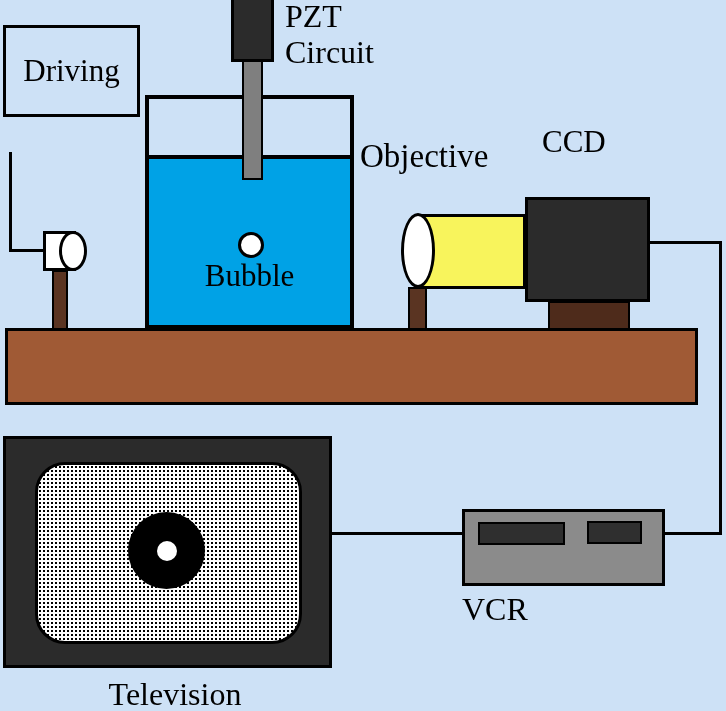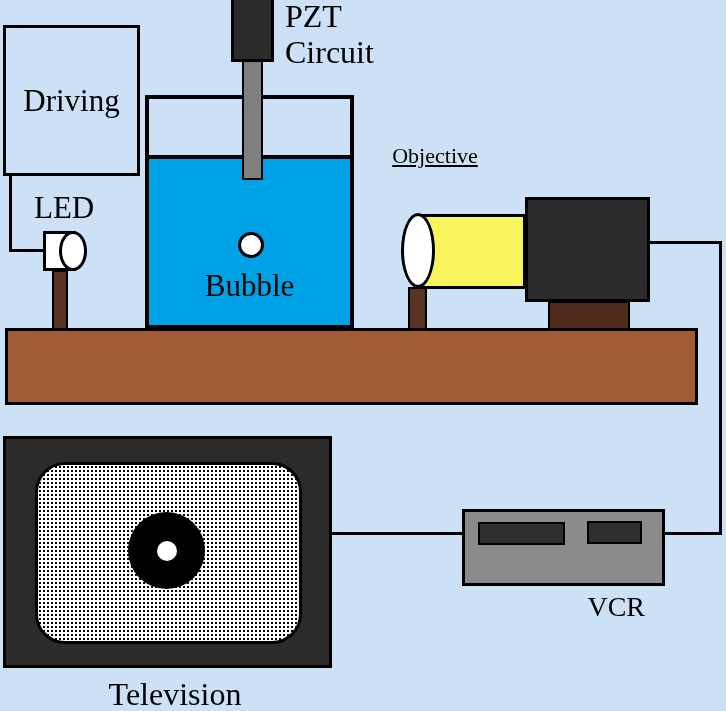--- a/index.html
+++ b/index.html
@@ -16,44 +16,44 @@
   .stage{
     position:relative; width:726px; height:711px; overflow:hidden;
     background:var(--background);
   }
   .abs{position:absolute; box-sizing:border-box;}
   .wire{background:var(--outline); z-index:1;}
   .lbl{white-space:nowrap; z-index:7; color:#000;}
 
   
   .dc-box{
-    left:3px; top:25px; width:137px; height:151px;
+    left:3px; top:25px; width:137px; height:92px;
     border:3px solid var(--outline); background:var(--background);
     display:flex; flex-direction:column; align-items:center; justify-content:center;
     font-size:31px; line-height:40px; z-index:2; text-align:center;
   }
   
   .led-label{left:34px; top:190px; font-size:31px;}
   .led-body{left:43px; top:231px; width:33px; height:40px; background:#fff; border:3px solid var(--outline); z-index:3;}
   .led-lens{left:59px; top:231px; width:28px; height:40px; background:#fff; border:3px solid var(--outline); border-radius:50%; z-index:4;}
   .led-post{left:52px; top:270px; width:16px; height:59px; background:var(--post); border:2px solid var(--outline); border-bottom:none; z-index:2;}
 
   
   .tank{left:145px; top:95px; width:209px; height:234px; border:4px solid var(--outline); z-index:2;}
   .water{position:absolute; box-sizing:border-box; left:0; right:0; bottom:0; top:56px; background:var(--water); border-top:4px solid var(--outline);}
   .bubble{left:238px; top:232px; width:26px; height:26px; background:#fff; border:3px solid var(--outline); border-radius:50%; z-index:5;}
-  .bubble-label{left:145px; top:258px; width:209px; text-align:center; font-size:31px; z-index:5;margin-top:10px;}
+  .bubble-label{left:145px; top:258px; width:209px; text-align:center; font-size:31px; z-index:5;}
 
   
   .pzt-block{left:231px; top:0; width:43px; height:62px; background:var(--dark-device); border:3px solid var(--outline); border-top:none; z-index:6;}
   .pzt-rod{left:242px; top:62px; width:21px; height:118px; background:var(--rod); border:2px solid var(--outline); border-top:none; z-index:6;}
   .pzt-label{left:285px; top:-2px; font-size:32px; line-height:36px;}
 
   
-  .objective-label{left:360px; top:134px; width:150px; text-align:center; font-size:22px; line-height:44px;text-decoration:underline;}
+  .objective-label{left:360px; top:134px; width:150px; font-size:33px; line-height:44px;}
   .lens-barrel{left:416px; top:214px; width:110px; height:75px; background:var(--lens-barrel); border:3px solid var(--outline); z-index:3;}
   .lens-front{left:401px; top:213px; width:34px; height:75px; background:#fff; border:3px solid var(--outline); border-radius:50%; z-index:4;}
   .lens-post{left:408px; top:287px; width:19px; height:42px; background:var(--post); border:2px solid var(--outline); border-bottom:none; z-index:2;}
 
   
   .ccd-label{left:542px; top:119px; font-size:31px; line-height:45px;}
   .camera-body{left:525px; top:197px; width:125px; height:105px; background:var(--dark-device); border:3px solid var(--outline); z-index:3;}
   .camera-pedestal{left:548px; top:301px; width:82px; height:28px; background:var(--pedestal); border:2px solid var(--outline); border-bottom:none; z-index:2;}
 
   
@@ -69,21 +69,21 @@
     border:3px solid var(--outline); border-radius:30px; z-index:3;
   }
   .tv-circle{left:128px; top:512px; width:77px; height:77px; background:#000; border-radius:50%; z-index:4;}
   .tv-circle-hole{left:157px; top:541px; width:20px; height:20px; background:#fff; border-radius:50%; z-index:5;}
   .tv-label{left:10px; top:676px; width:330px; text-align:center; font-size:32px;}
 
   
   .vcr-body{left:462px; top:509px; width:203px; height:77px; background:var(--vcr-body); border:3px solid var(--outline); z-index:2;}
   .vcr-slot-1{left:478px; top:522px; width:87px; height:23px; background:var(--vcr-slot); border:2px solid var(--outline); z-index:3;}
   .vcr-slot-2{left:587px; top:521px; width:55px; height:23px; background:var(--vcr-slot); border:2px solid var(--outline); z-index:3;}
-  .vcr-label{left:442px; top:591px; width:203px; text-align:right; font-size:28px;}
+  .vcr-label{left:462px; top:591px; width:203px; text-align:left; font-size:32px;}
 
   
   .wire-dc-vertical{left:9px; top:152px; width:3px; height:100px;}
   .wire-dc-horizontal{left:9px; top:249px; width:37px; height:3px;}
   .wire-ccd-out{left:650px; top:241px; width:72px; height:3px;}
   .wire-right-vertical{left:719px; top:241px; width:3px; height:294px;}
   .wire-vcr-right{left:664px; top:532px; width:58px; height:3px;}
   .wire-tv-vcr{left:331px; top:532px; width:131px; height:3px;}
 </style>
 </head>
@@ -102,39 +102,39 @@
     <span>Driving</span>
   </div>
 
   <div class="abs pzt-block"></div>
   <div class="abs pzt-rod"></div>
   <div class="abs lbl pzt-label">
     <div>PZT</div>
     <div>Circuit</div>
   </div>
 
-  <div class="abs lbl led-label">LED</div>
   <div class="abs led-body"></div>
   <div class="abs led-lens"></div>
   <div class="abs led-post"></div>
 
   <div class="abs tank">
     <div class="water"></div>
   </div>
   <div class="abs bubble"></div>
   <div class="abs lbl bubble-label">Bubble</div>
 
   <div class="abs lbl objective-label">
     <div>Objective</div>
   </div>
   <div class="abs lens-barrel"></div>
   <div class="abs lens-front"></div>
   <div class="abs lens-post"></div>
 
   <div class="abs lbl ccd-label">
+    <div>CCD</div>
   </div>
   <div class="abs camera-body"></div>
   <div class="abs camera-pedestal"></div>
 
   <div class="abs optical-table"></div>
 
   <div class="abs tv-frame"></div>
   <div class="abs tv-screen"></div>
   <div class="abs tv-circle"></div>
   <div class="abs tv-circle-hole"></div>

